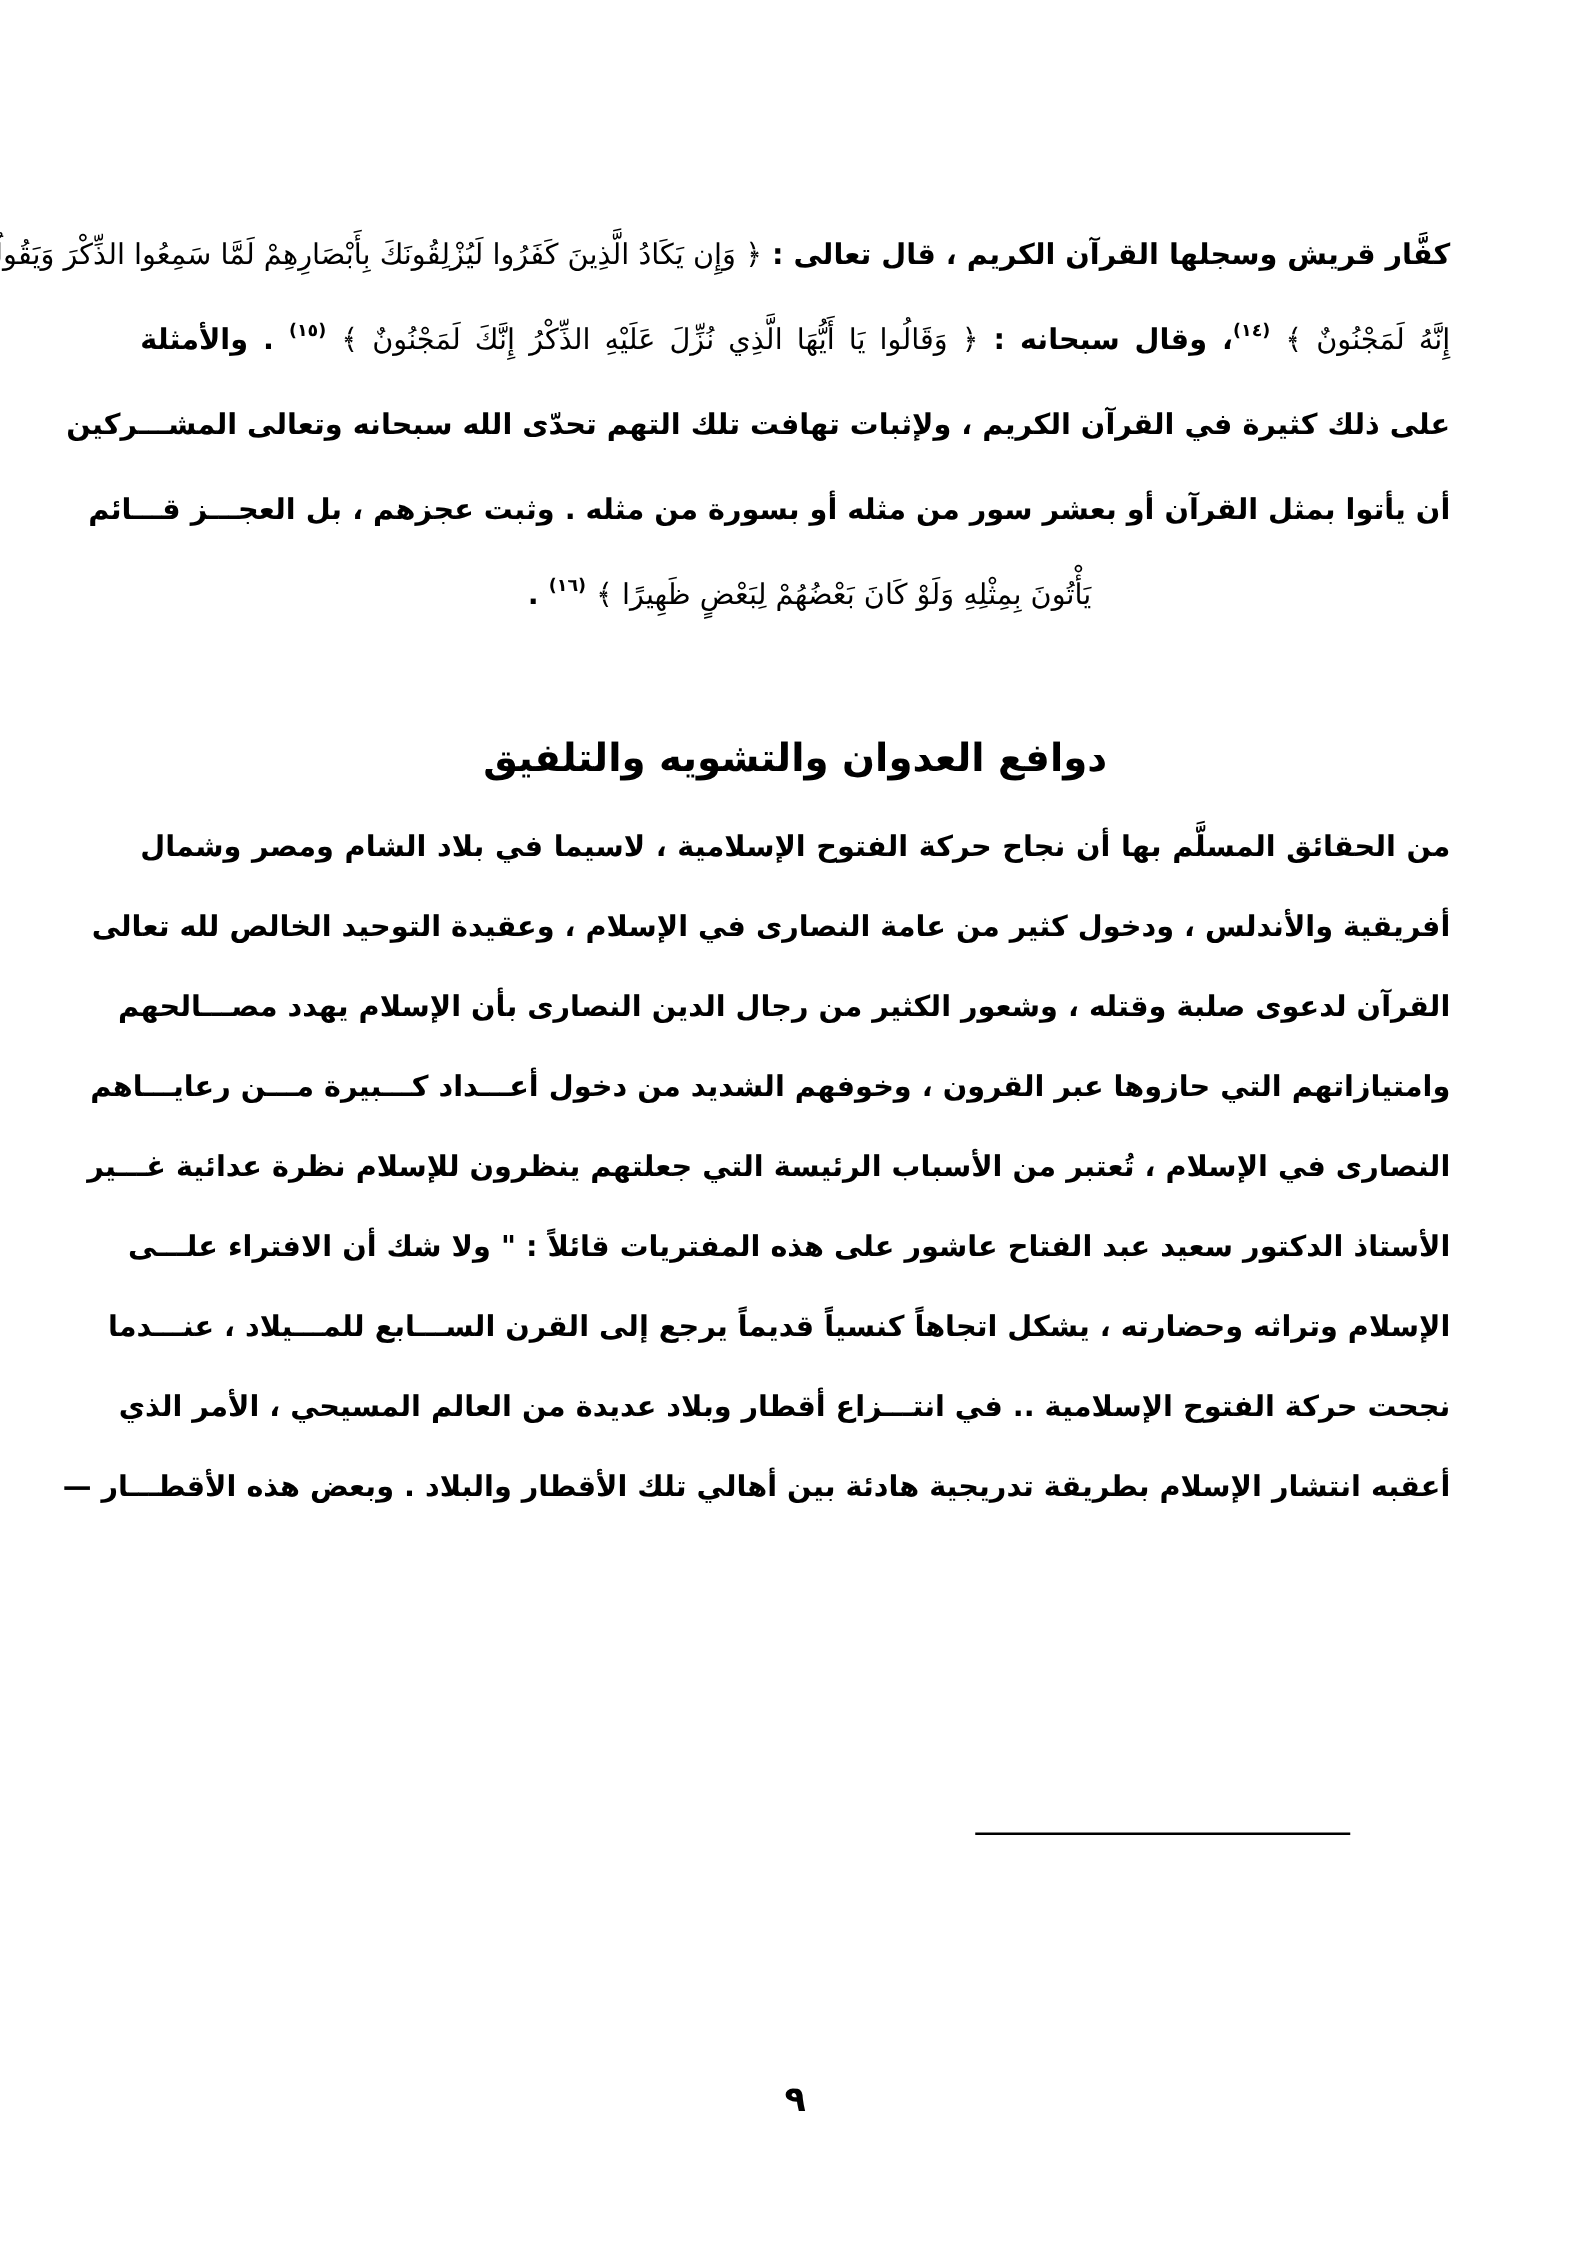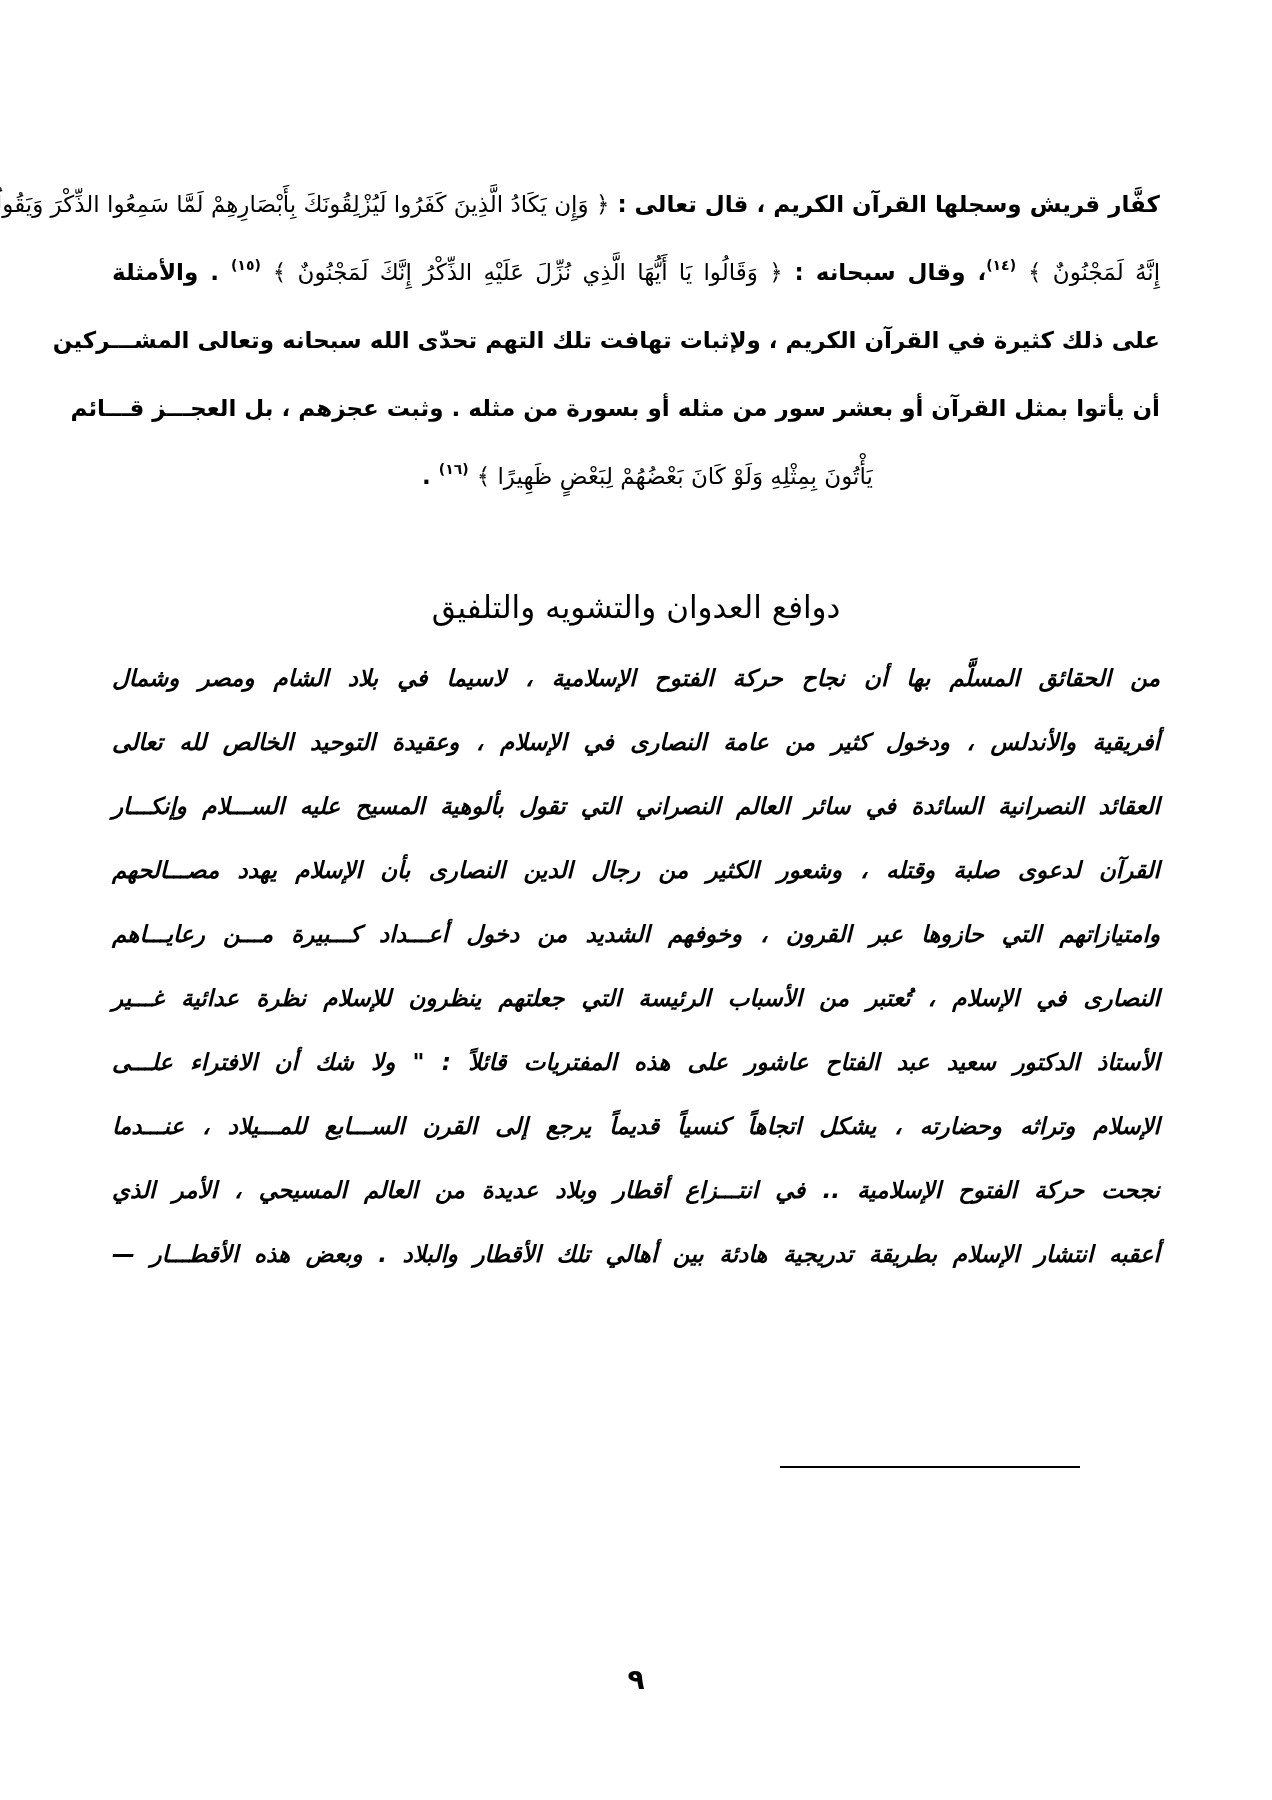--- a/index.html
+++ b/index.html
@@ -45,21 +45,21 @@
     text-align: left;
     padding-left: 310px;
   }
   .heading {
     position: absolute;
     top: 582px;
     right: 112px;
     width: 1048px;
     margin: 0;
     font-size: 31px;
-    font-weight: 400;
+    font-weight: 700;
     text-align: center;
     line-height: 50px;
   }
   .honorific {
     display: inline-block;
     width: 38px;
     font-size: 9px;
     line-height: 9px;
     font-weight: 400;
     text-align: center;
@@ -120,26 +120,25 @@
     <div class="line j b">على ذلك كثيرة في القرآن الكريم ، ولإثبات تهافت تلك التهم تحدّى الله سبحانه وتعالى المشـــركين</div>
     <div class="line j b">أن يأتوا بمثل القرآن أو بعشر سور من مثله أو بسورة من مثله . وثبت عجزهم ، بل العجـــز قـــائم</div>
 
 
     <div class="line center-short"><span class="q">يَأْتُونَ بِمِثْلِهِ وَلَوْ كَانَ بَعْضُهُمْ لِبَعْضٍ ظَهِيرًا ﴾</span>
       <span class="sup">(١٦)</span><span class="b"> .</span></div>
   </div>
 
   <h2 class="heading">دوافع العدوان والتشويه والتلفيق</h2>
 
-  <div class="block bodyp" style="top:646px;font-style:italic;">
+  <div class="block bodyp" style="top:646px;">
     <div class="line j">من الحقائق المسلَّم بها أن نجاح حركة الفتوح الإسلامية ، لاسيما في بلاد الشام ومصر وشمال</div>
     <div class="line j">أفريقية والأندلس ، ودخول كثير من عامة النصارى في الإسلام ، وعقيدة التوحيد الخالص لله تعالى</div>
 
 
-    <div class="line j">العقائد النصرانية السائدة في سائر العالم النصراني التي تقول بألوهية المسيح عليه الســـلام وإنكـــار</div>
     <div class="line j">القرآن لدعوى صلبة وقتله ، وشعور الكثير من رجال الدين النصارى بأن الإسلام يهدد مصـــالحهم</div>
     <div class="line j">وامتيازاتهم التي حازوها عبر القرون ، وخوفهم الشديد من دخول أعـــداد كـــبيرة مـــن رعايـــاهم</div>
     <div class="line j">النصارى في الإسلام ، تُعتبر من الأسباب الرئيسة التي جعلتهم ينظرون للإسلام نظرة عدائية غـــير</div>
 
 
     <div class="line j">الأستاذ الدكتور سعيد عبد الفتاح عاشور على هذه المفتريات قائلاً : " ولا شك أن الافتراء علـــى</div>
     <div class="line j">الإسلام وتراثه وحضارته ، يشكل اتجاهاً كنسياً قديماً يرجع إلى القرن الســـابع للمـــيلاد ، عنـــدما</div>
     <div class="line j">نجحت حركة الفتوح الإسلامية .. في انتـــزاع أقطار وبلاد عديدة من العالم المسيحي ، الأمر الذي</div>
     <div class="line j">أعقبه انتشار الإسلام بطريقة تدريجية هادئة بين أهالي تلك الأقطار والبلاد . وبعض هذه الأقطـــار —</div>
   </div>

